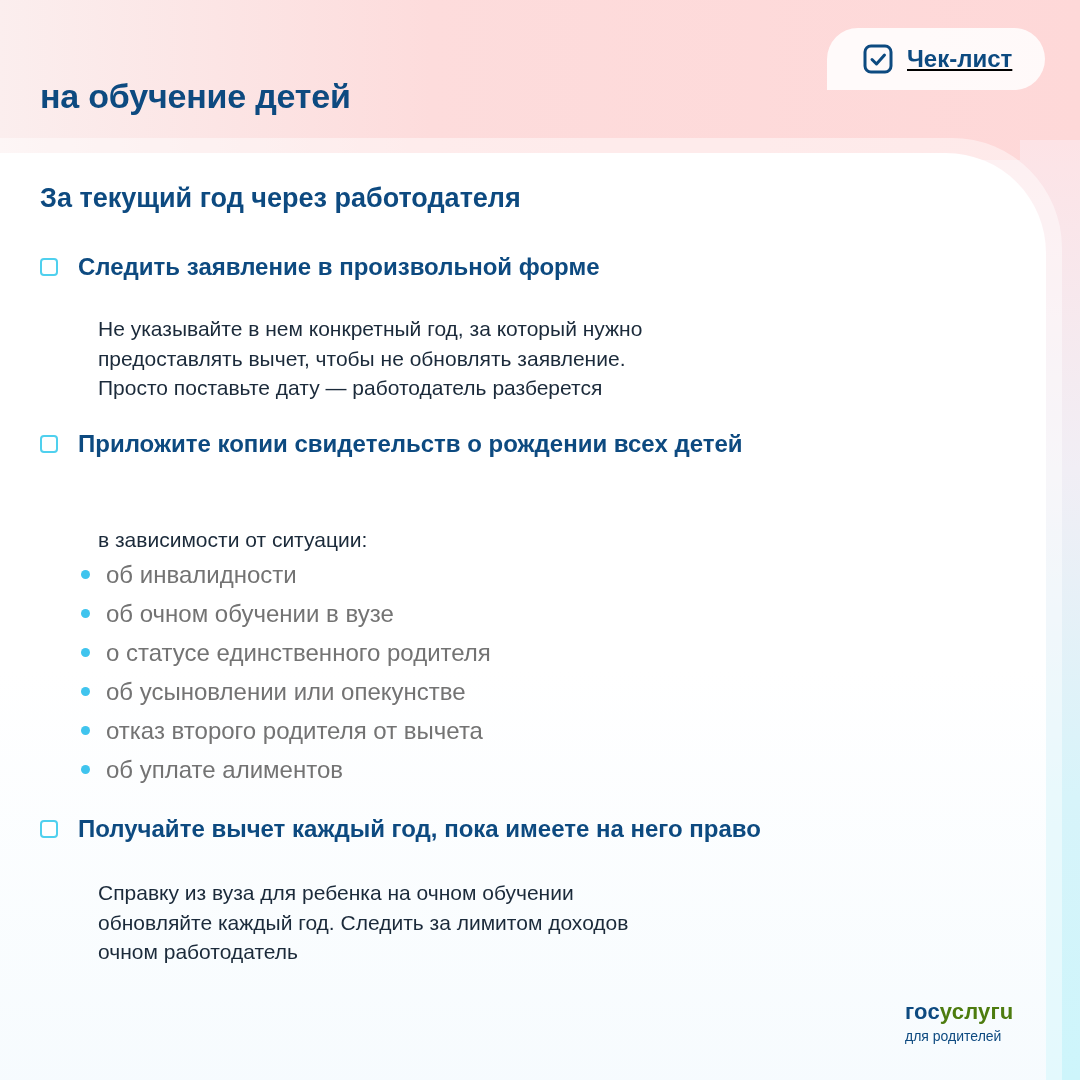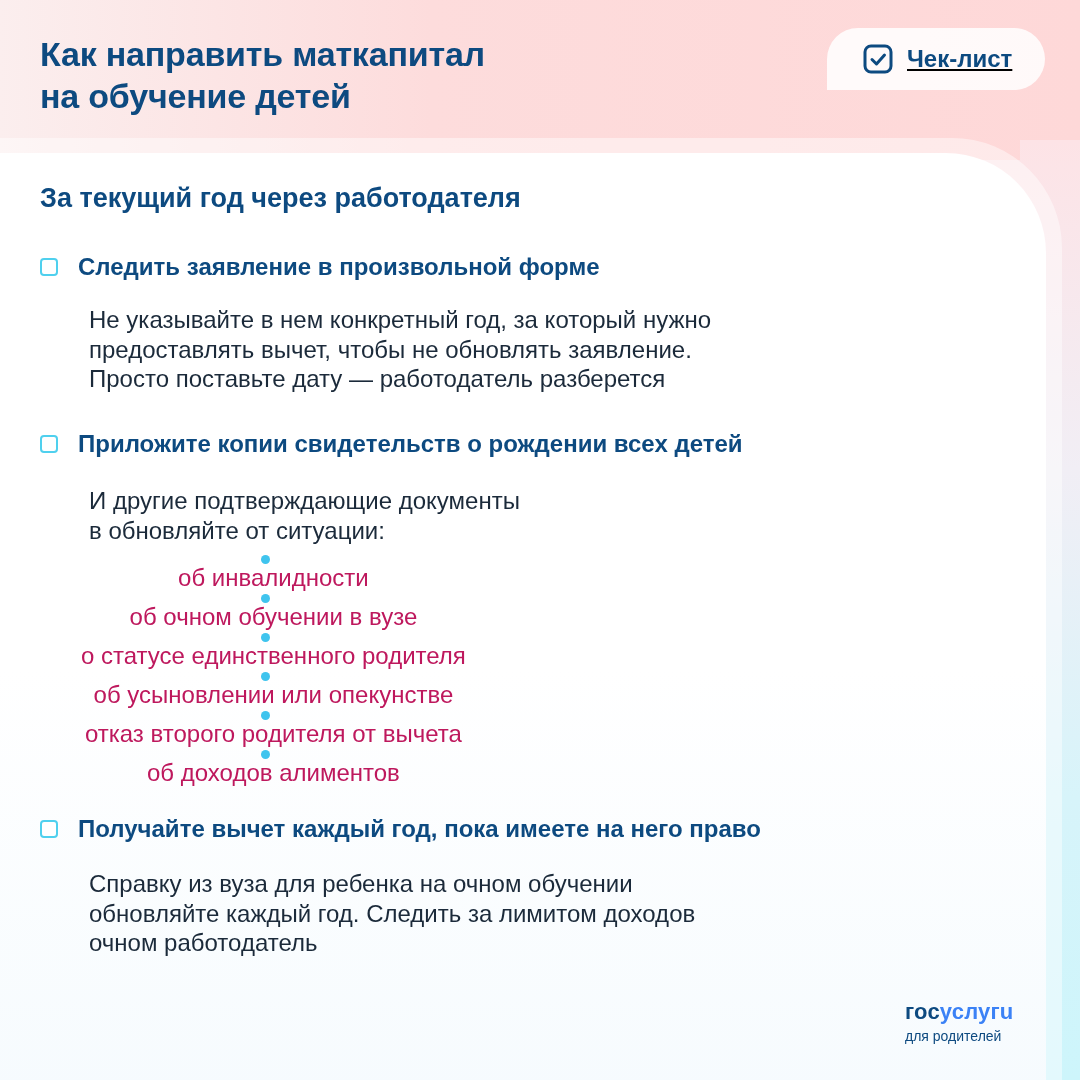--- a/index.html
+++ b/index.html
@@ -44,43 +44,43 @@
   }
   .step-head {
     position: absolute; left: 40px; display: flex; align-items: center;
   }
   .checkbox {
     width: 18px; height: 18px; border: 2.5px solid #4fd0ee; border-radius: 4px;
     margin-right: 20px; box-sizing: border-box; background: #fff;
   }
   .step-title { color: #0d4a80; font-size: 24px; font-weight: 700; }
   .para {
-    position: absolute; left: 81px; margin: 8px;
-    color: #1b2a3a; font-size: 24px; line-height: 29.5px;
+    position: absolute; left: 81px; margin: 17px;
+    color: #1b2a3a; font-size: 21px; line-height: 29.5px;
   }
   .bullets { position: absolute; left: 81px; top: 555px; margin: 0; padding: 0; list-style: none; }
   .bullets li {
     display: flex; align-items: center; height: 39px;
-    color: #be185d; font-size: 24px; flex-direction: column;
+    color: #737373; font-size: 24px;
   }
   .dot { width: 9px; height: 9px; border-radius: 50%; background: #3fc4ee; margin-right: 16px; flex: none; }
   .logo { position: absolute; left: 905px; top: 1000px; text-align: left; }
   .logo-main { font-size: 22px; font-weight: 700; letter-spacing: 0.2px; line-height: 24px; }
   .logo-gos { color: #0d4a80; }
-  .logo-uslugi { color: #3b82f6; text-align: right; }
+  .logo-uslugi { color: #4d7c0f; text-align: right; }
   .logo-sub { color: #0d4a80; font-size: 14px; margin-top: 4px; }
 </style>
 </head>
 <body>
 
 <div class="bg-top"></div>
 <div class="bg-right"></div>
 
 <h1 class="title">
-  <span>Как направить маткапитал</span><br>
+  <br>
   <span>на обучение детей</span>
 </h1>
 
 <div class="badge">
   <svg class="badge-icon" viewBox="0 0 30 30">
     <rect x="2" y="2" width="26" height="26" rx="6" fill="none" stroke="#0d4a80" stroke-width="3"></rect>
     <path d="M9 15.5 L13.5 20 L21.5 11" fill="none" stroke="#0d4a80" stroke-width="3" stroke-linecap="round" stroke-linejoin="round"></path>
   </svg>
   <span class="badge-label">Чек-лист</span>
 </div>
@@ -98,22 +98,22 @@
   <span>Не указывайте в нем конкретный год, за который нужно</span><br>
   <span>предоставлять вычет, чтобы не обновлять заявление.</span><br>
   <span>Просто поставьте дату — работодатель разберется</span>
 </p>
 
 <div class="step-head" style="top:430px;">
   <div class="checkbox"></div>
   <span class="step-title">Приложите копии свидетельств о рождении всех детей</span>
 </div>
 <p class="para" style="top:478px;">
-  <span>И другие подтверждающие документы</span><br>
-  <span>в обновляйте от ситуации:</span>
+  <br>
+  <span>в зависимости от ситуации:</span>
 </p>
 <ul class="bullets">
   <li>
       <span class="dot"></span>
       <span>об инвалидности</span>
     </li>
   <li>
       <span class="dot"></span>
       <span>об очном обучении в вузе</span>
     </li>
@@ -124,21 +124,21 @@
   <li>
       <span class="dot"></span>
       <span>об усыновлении или опекунстве</span>
     </li>
   <li>
       <span class="dot"></span>
       <span>отказ второго родителя от вычета</span>
     </li>
   <li>
       <span class="dot"></span>
-      <span>об доходов алиментов</span>
+      <span>об уплате алиментов</span>
     </li>
 </ul>
 
 <div class="step-head" style="top:815px;">
   <div class="checkbox"></div>
   <span class="step-title">Получайте вычет каждый год, пока имеете на него право</span>
 </div>
 <p class="para" style="top:861px;">
   <span>Справку из вуза для ребенка на очном обучении</span><br>
   <span>обновляйте каждый год. Следить за лимитом доходов</span><br>

